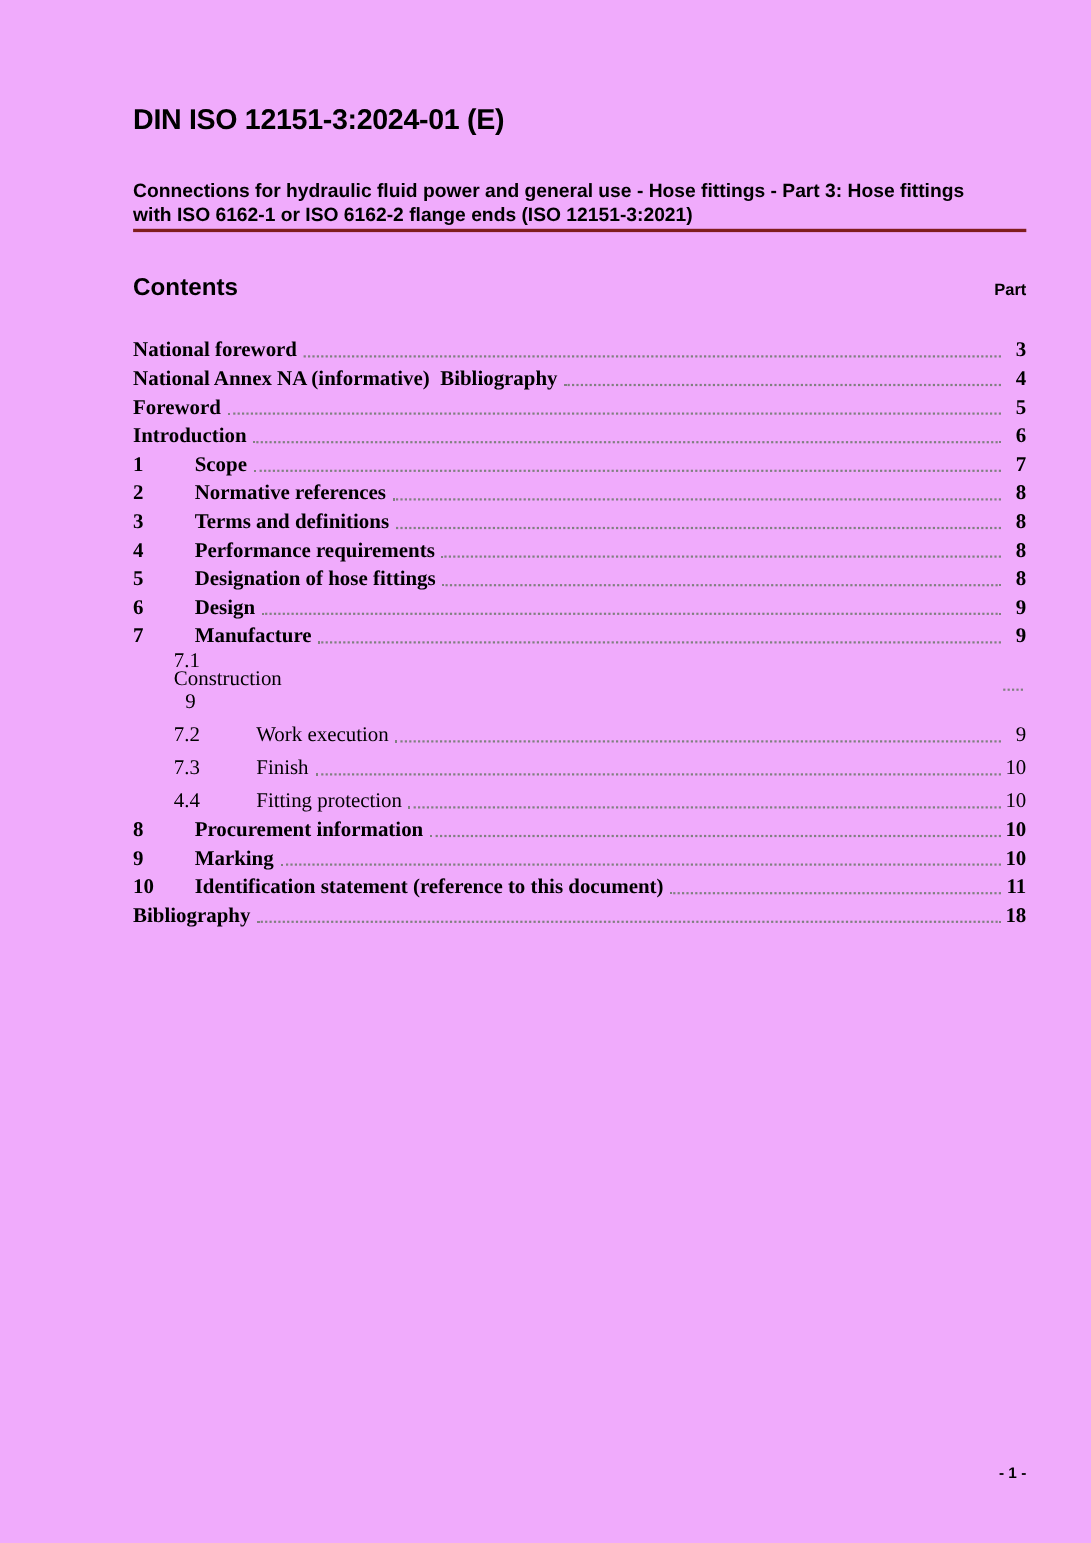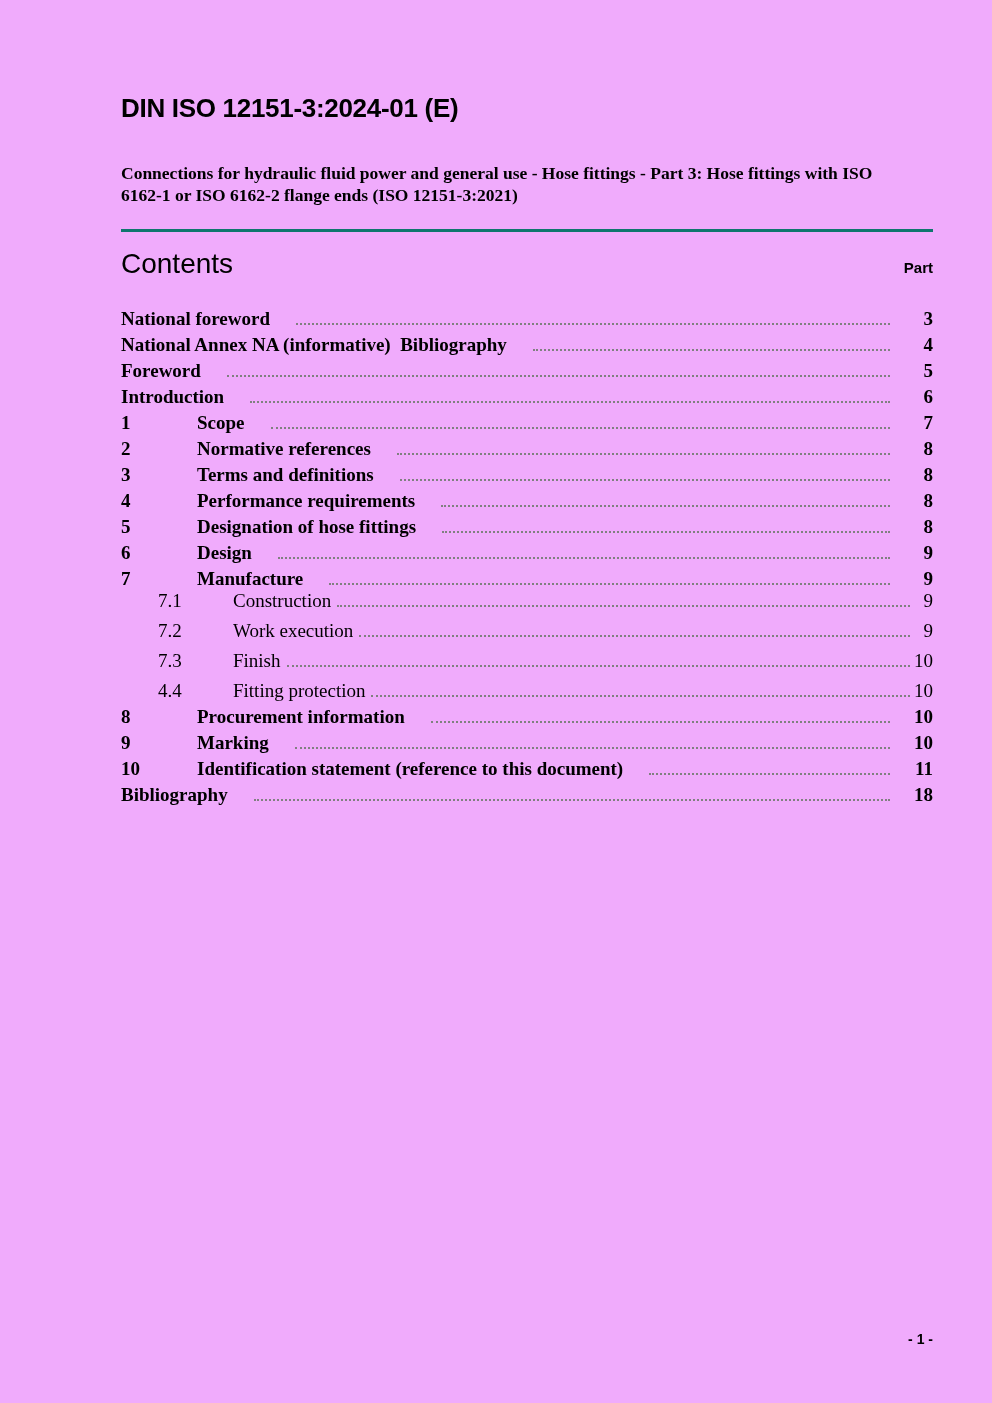--- a/index.html
+++ b/index.html
@@ -12,47 +12,46 @@
     overflow: hidden;
     margin: 0 auto;
   }
   #doc-title {
     position: absolute; left: 121px; top: 93px;
     font-size: 26px; font-weight: bold; letter-spacing: -0.3px;
     white-space: nowrap;
   }
   #subtitle-block {
     position: absolute; left: 121px; top: 162px; width: 812px;
-    border-bottom: 3px solid #0f766e;
-    padding-bottom: 23px;
-    font-family: Liberation Serif, serif;
+    border-bottom: 3px solid #7f1d1d;
+    padding-bottom: 2px;
   }
   #subtitle-text {
     font-size: 17.5px; font-weight: bold; line-height: 22px;
     max-width: 778px;
   }
   #contents-row {
     position: absolute; left: 121px; top: 248px; width: 812px;
     display: flex; justify-content: space-between; align-items: baseline;
   }
-  #contents-heading { font-size: 28px; font-weight: normal; }
+  #contents-heading { font-size: 22px; font-weight: bold; }
   #page-col-label { font-size: 15px; font-weight: bold; }
   #toc {
     position: absolute; left: 121px; top: 310px; width: 812px;
     font-family: "Liberation Serif", serif;
     font-size: 19px; line-height: 17px;
   }
   .trow { display: flex; align-items: baseline; margin-top: 9px; }
   .trow.first { margin-top: 0; }
-  .trow.main { font-weight: bold; gap: 20px; }
+  .trow.main { font-weight: bold; }
   .trow .num { flex: none; width: 56px; }
   .trow.sub { padding-left: 37px; font-weight: normal; }
   .trow.sub .num { width: 75px; }
   .trow.sub { margin-top: 13px; }
-  .trow.sub.firstsub { margin-top: 5px; }
+  .trow.sub.firstsub { margin-top: 5px; flex-direction: column; }
   .lbl { flex: none; white-space: nowrap; }
   .leader {
     flex: 1 1 auto; min-width: 18px;
     align-self: flex-end;
     border-bottom: 2px dotted #808080;
     margin: 0 3px 2px 6px;
     height: 0;
   }
   .pg { flex: none; min-width: 20px; text-align: right; }
   #footer-page {

